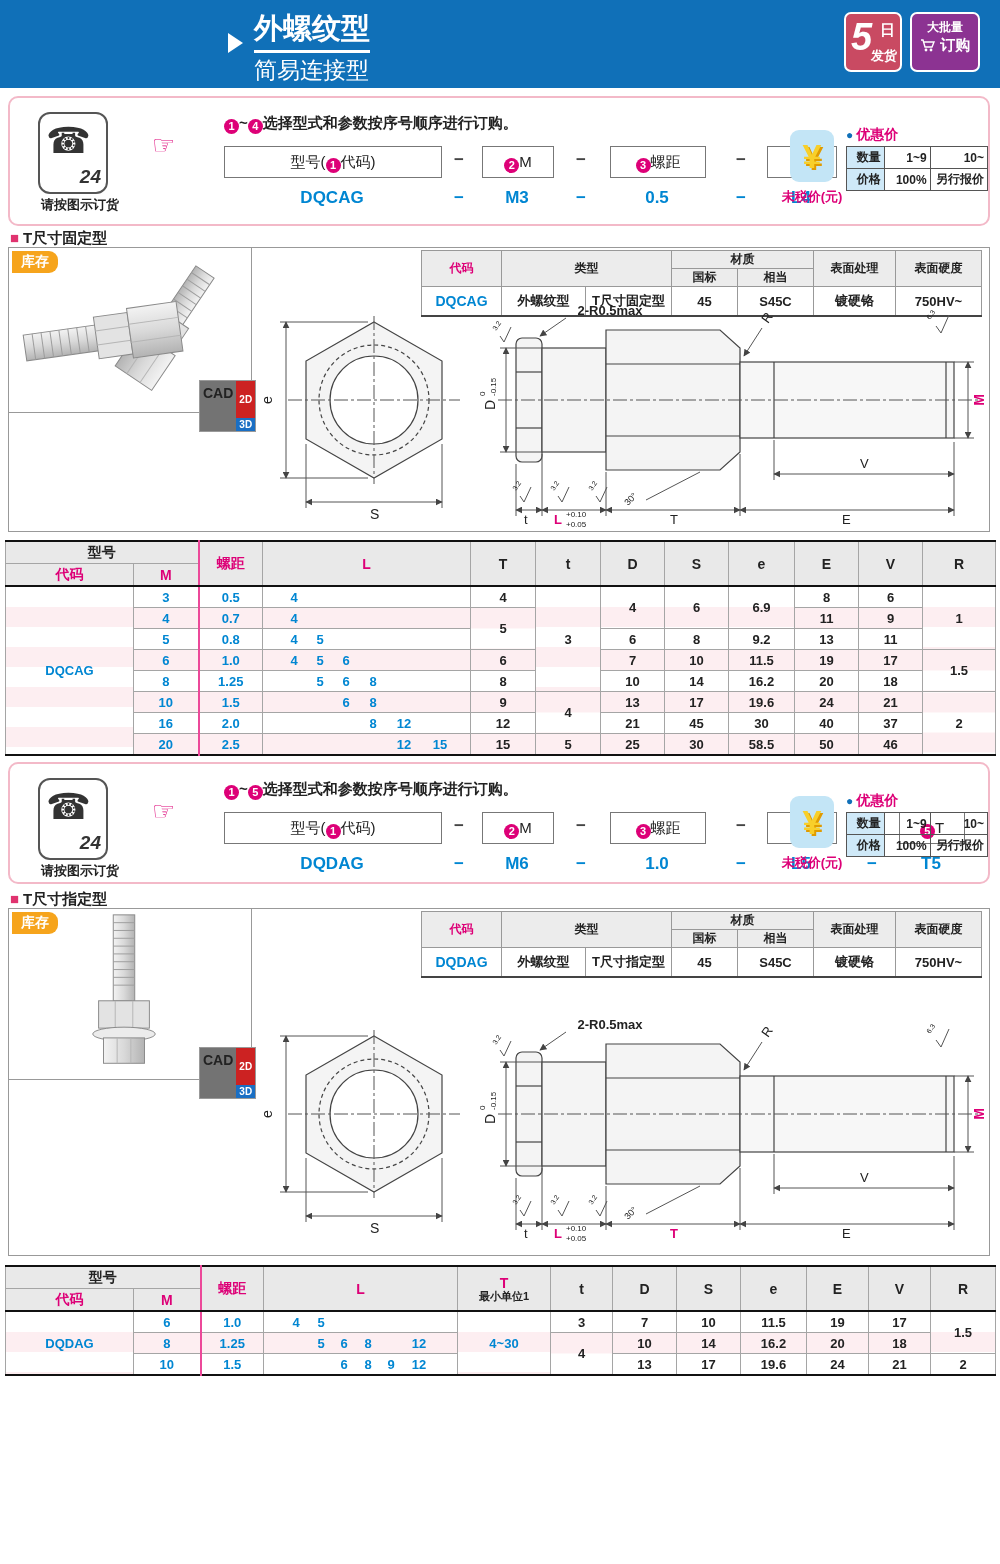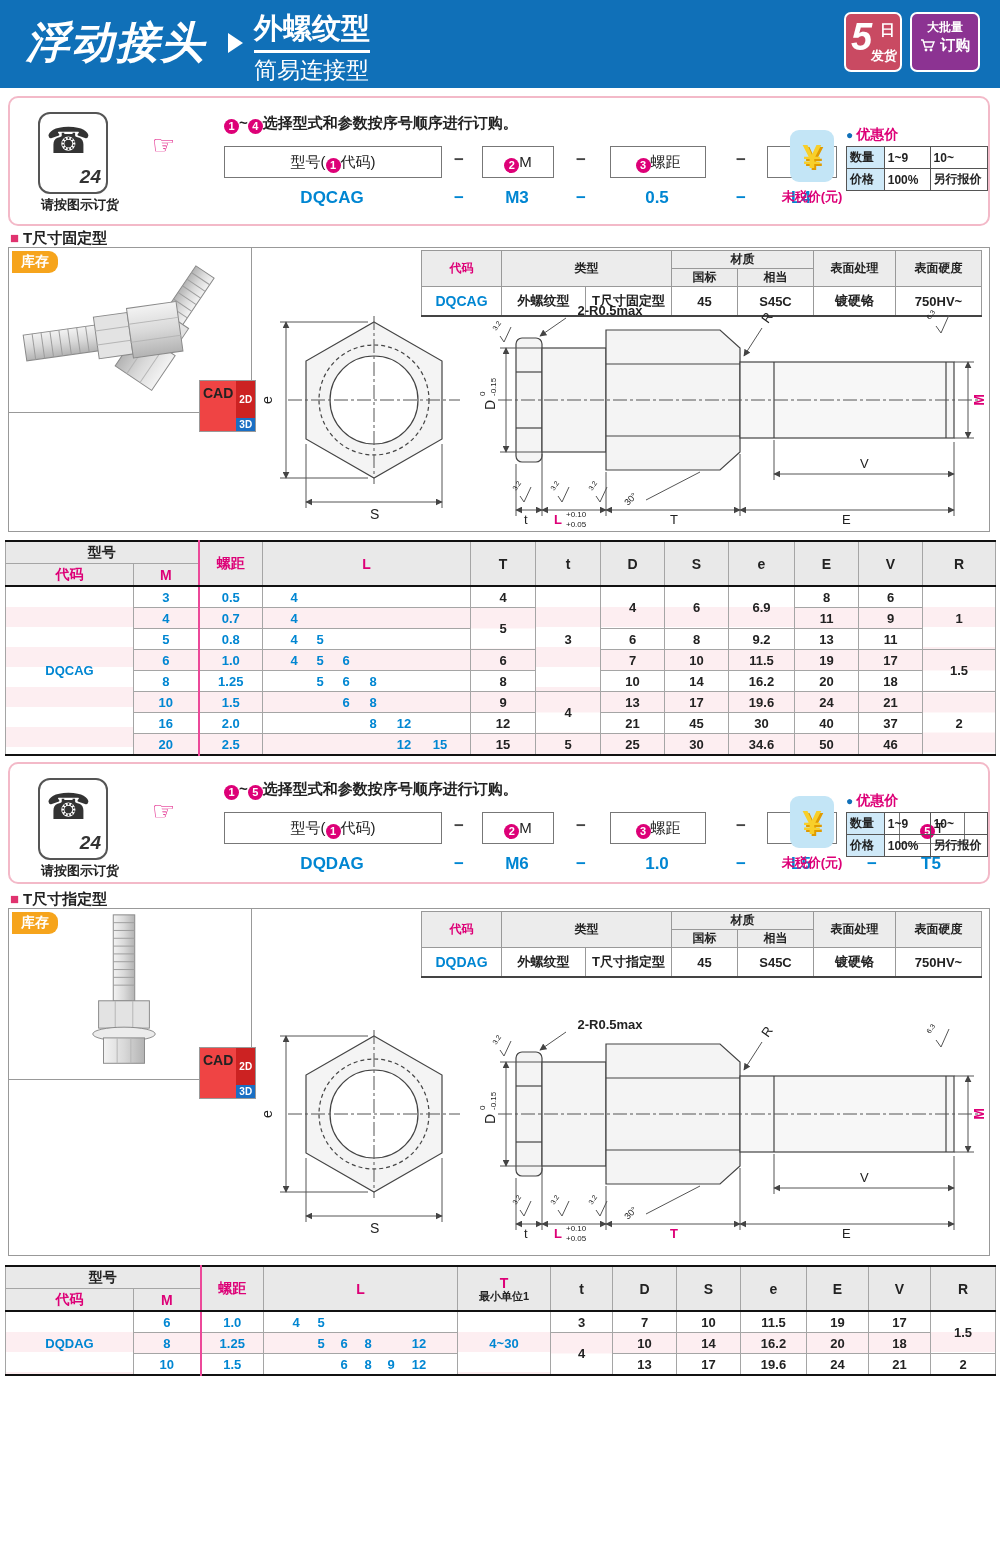--- a/index.html
+++ b/index.html
@@ -38,32 +38,32 @@
   .exrow{position:absolute;top:90px;left:0;width:100%;height:22px;}
   .extok{position:absolute;color:#0086d2;font-size:17px;font-weight:bold;text-align:center;}
   .exdash{position:absolute;color:#0086d2;font-size:17px;font-weight:bold;}
   .yen-tile{position:absolute;left:780px;top:32px;width:44px;height:52px;background:#c3e5f6;border-radius:9px;
             text-align:center;line-height:52px;font-size:34px;font-weight:bold;color:#f8cf2a;
             text-shadow:2px 2px 0 #e09b00;}
   .tax-note{position:absolute;left:762px;top:90px;width:80px;text-align:center;font-size:13px;font-weight:bold;color:#dd0077;}
   .deal{position:absolute;left:836px;top:28px;font-size:14px;font-weight:bold;color:#dd0077;}
   .deal .dot{color:#1070b8;font-size:12px;margin-right:3px;}
   .ptab{position:absolute;left:836px;top:48px;border-collapse:collapse;}
-  .ptab td{border:1px solid #555;font-size:12px;font-weight:bold;height:21px;text-align:left;padding:0 3px;}
+  .ptab td{border:1px solid #555;font-size:12px;font-weight:bold;height:21px;text-align:right;padding:0 3px;}
   .ptab td.pl{background:#cfe9f8;width:38px;}
   .ptab td.c1{width:42px;} .ptab td.c2{width:62px;}
   
   .seclabel{position:absolute;left:10px;font-size:15px;font-weight:bold;}
   .seclabel .sq{color:#e0336f;margin-right:4px;font-size:15px;}
   
   .panel{position:absolute;left:8px;width:982px;border:1px solid #999;box-sizing:border-box;background:#fff;}
   .photobox{position:absolute;left:0;top:0;width:242px;border-right:1px solid #999;border-bottom:1px solid #999;background:#fff;}
   .stock{position:absolute;left:3px;top:3px;background:#f6a41c;color:#fff;font-size:14px;font-weight:bold;
          padding:2px 9px;border-radius:0 9px 9px 0;z-index:3;}
-  .cadbadge{position:absolute;display:flex;align-items:stretch;border:1px solid #999;background:#ef4444;z-index:3;}
+  .cadbadge{position:absolute;display:flex;align-items:stretch;border:1px solid #999;background:#737373;z-index:3;}
   .cadbadge .c{font-size:14px;font-weight:bold;padding:4px 3px;}
   .cadbadge .dcol{display:flex;flex-direction:column;}
   .cadbadge .d2{background:#cc2222;color:#fff;font-size:10px;font-weight:bold;padding:12px 3px;line-height:13px;}
   .cadbadge .d3{background:#1a6fc4;color:#fff;font-size:10px;font-weight:bold;padding:0 3px;line-height:13px;}
   
   .spec{position:absolute;left:412px;top:2px;border-collapse:collapse;table-layout:fixed;}
   .spec th,.spec td{border:1px solid #999;text-align:center;padding:0;font-size:12px;}
   .spec th{background:#ececec;font-weight:bold;height:17px;}
   .spec td{height:28px;font-weight:bold;font-size:13px;}
   .spec .mag{color:#dd0077;}
@@ -91,21 +91,20 @@
   .dsvg{position:absolute;}
   .dsvg text{font-family:"Liberation Sans",sans-serif;fill:#222;}
   .dsvg .magt{fill:#dd0077;font-weight:bold;}
 </style>
 </head>
 <body>
 
 <div class="page">
 
   <div class="hdrbar">
-    <div class="title-main">浮动接头</div>
     <div class="title-arrow"></div>
     <div class="subtt">
       <div class="s1">外螺纹型</div>
       <div class="s2">简易连接型</div>
     </div>
     <div class="badge badge-ship">
       <span class="n5">5</span>
       <span class="u">日</span>
       <span class="w">发货</span>
     </div>
@@ -480,21 +479,21 @@
       <td class="blue bR2">20</td>
       <td class="blue">2.5</td>
       <td class="lcell">
             <span class="lv" style="left:141px">12</span>
             <span class="lv" style="left:177px">15</span>
           </td>
       <td>15</td>
       <td>5</td>
       <td>25</td>
       <td>30</td>
-      <td>34.6</td>
+      <td>58.5</td>
       <td>50</td>
       <td>46</td>
     </tr>
   </tbody>
     </table>
 
   <div class="obox" style="top:762px;height:122px;">
     <div class="phone">
       <span class="ph">☎</span>
       <span class="p24">24</span>

